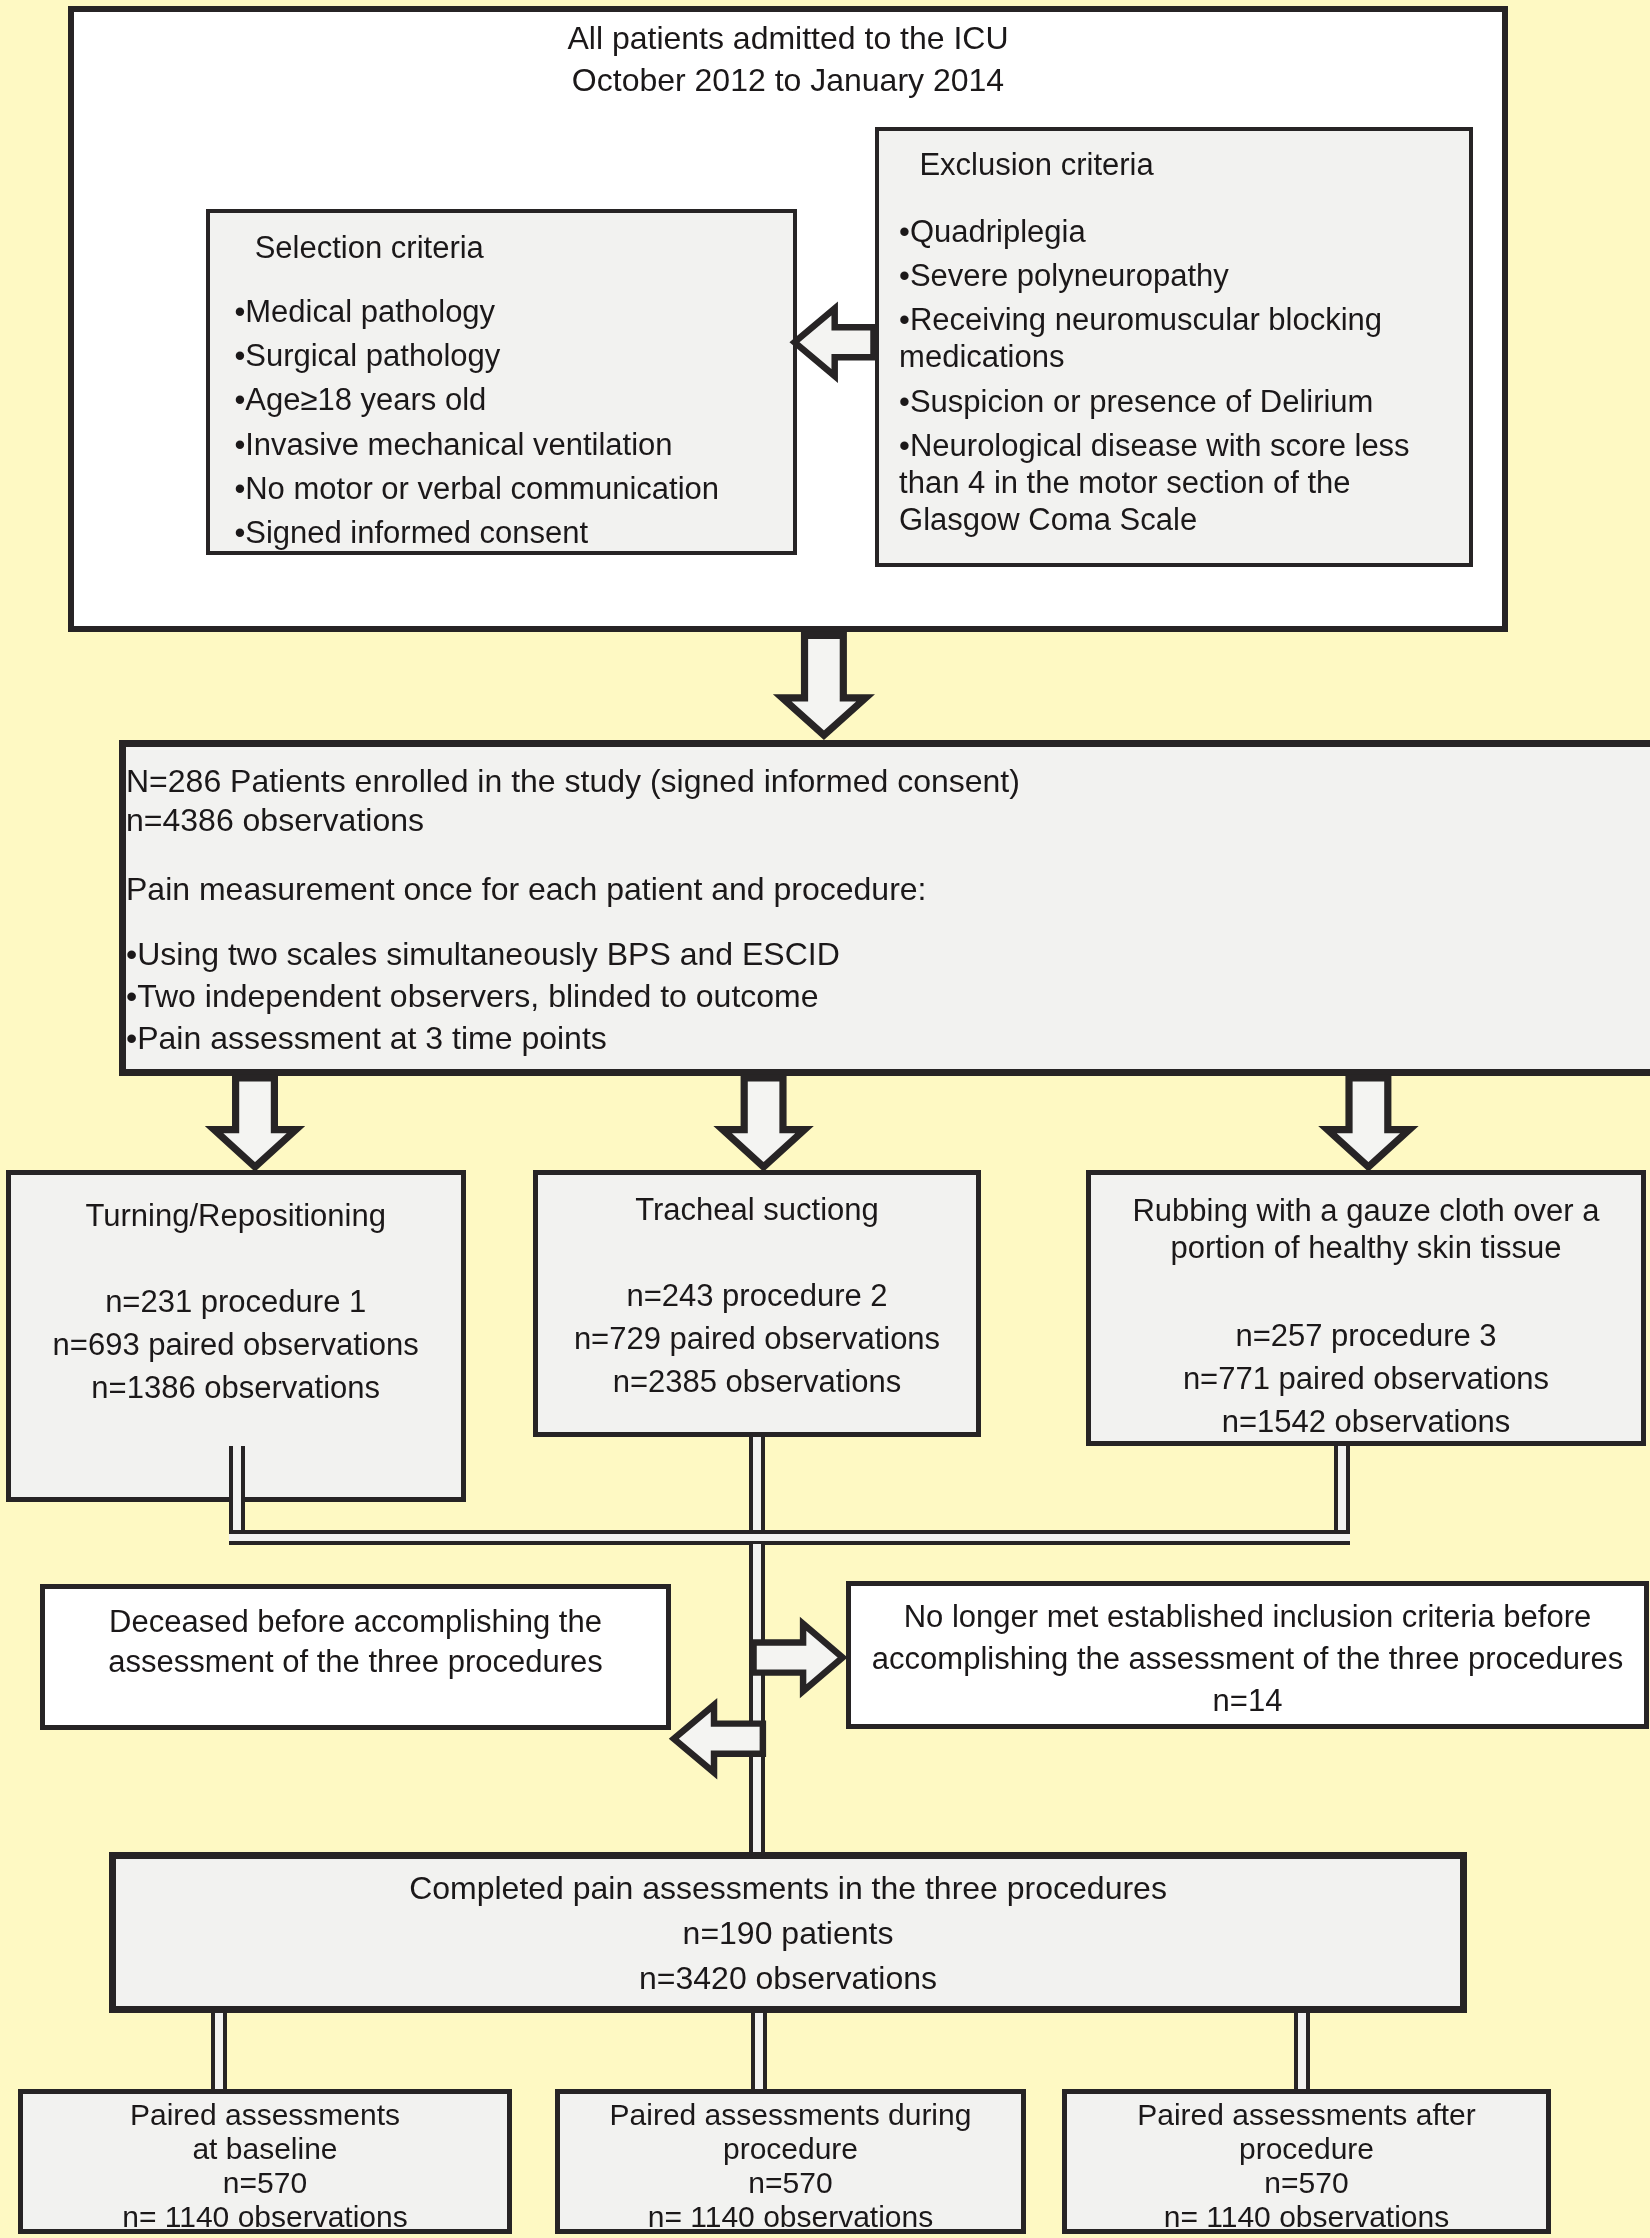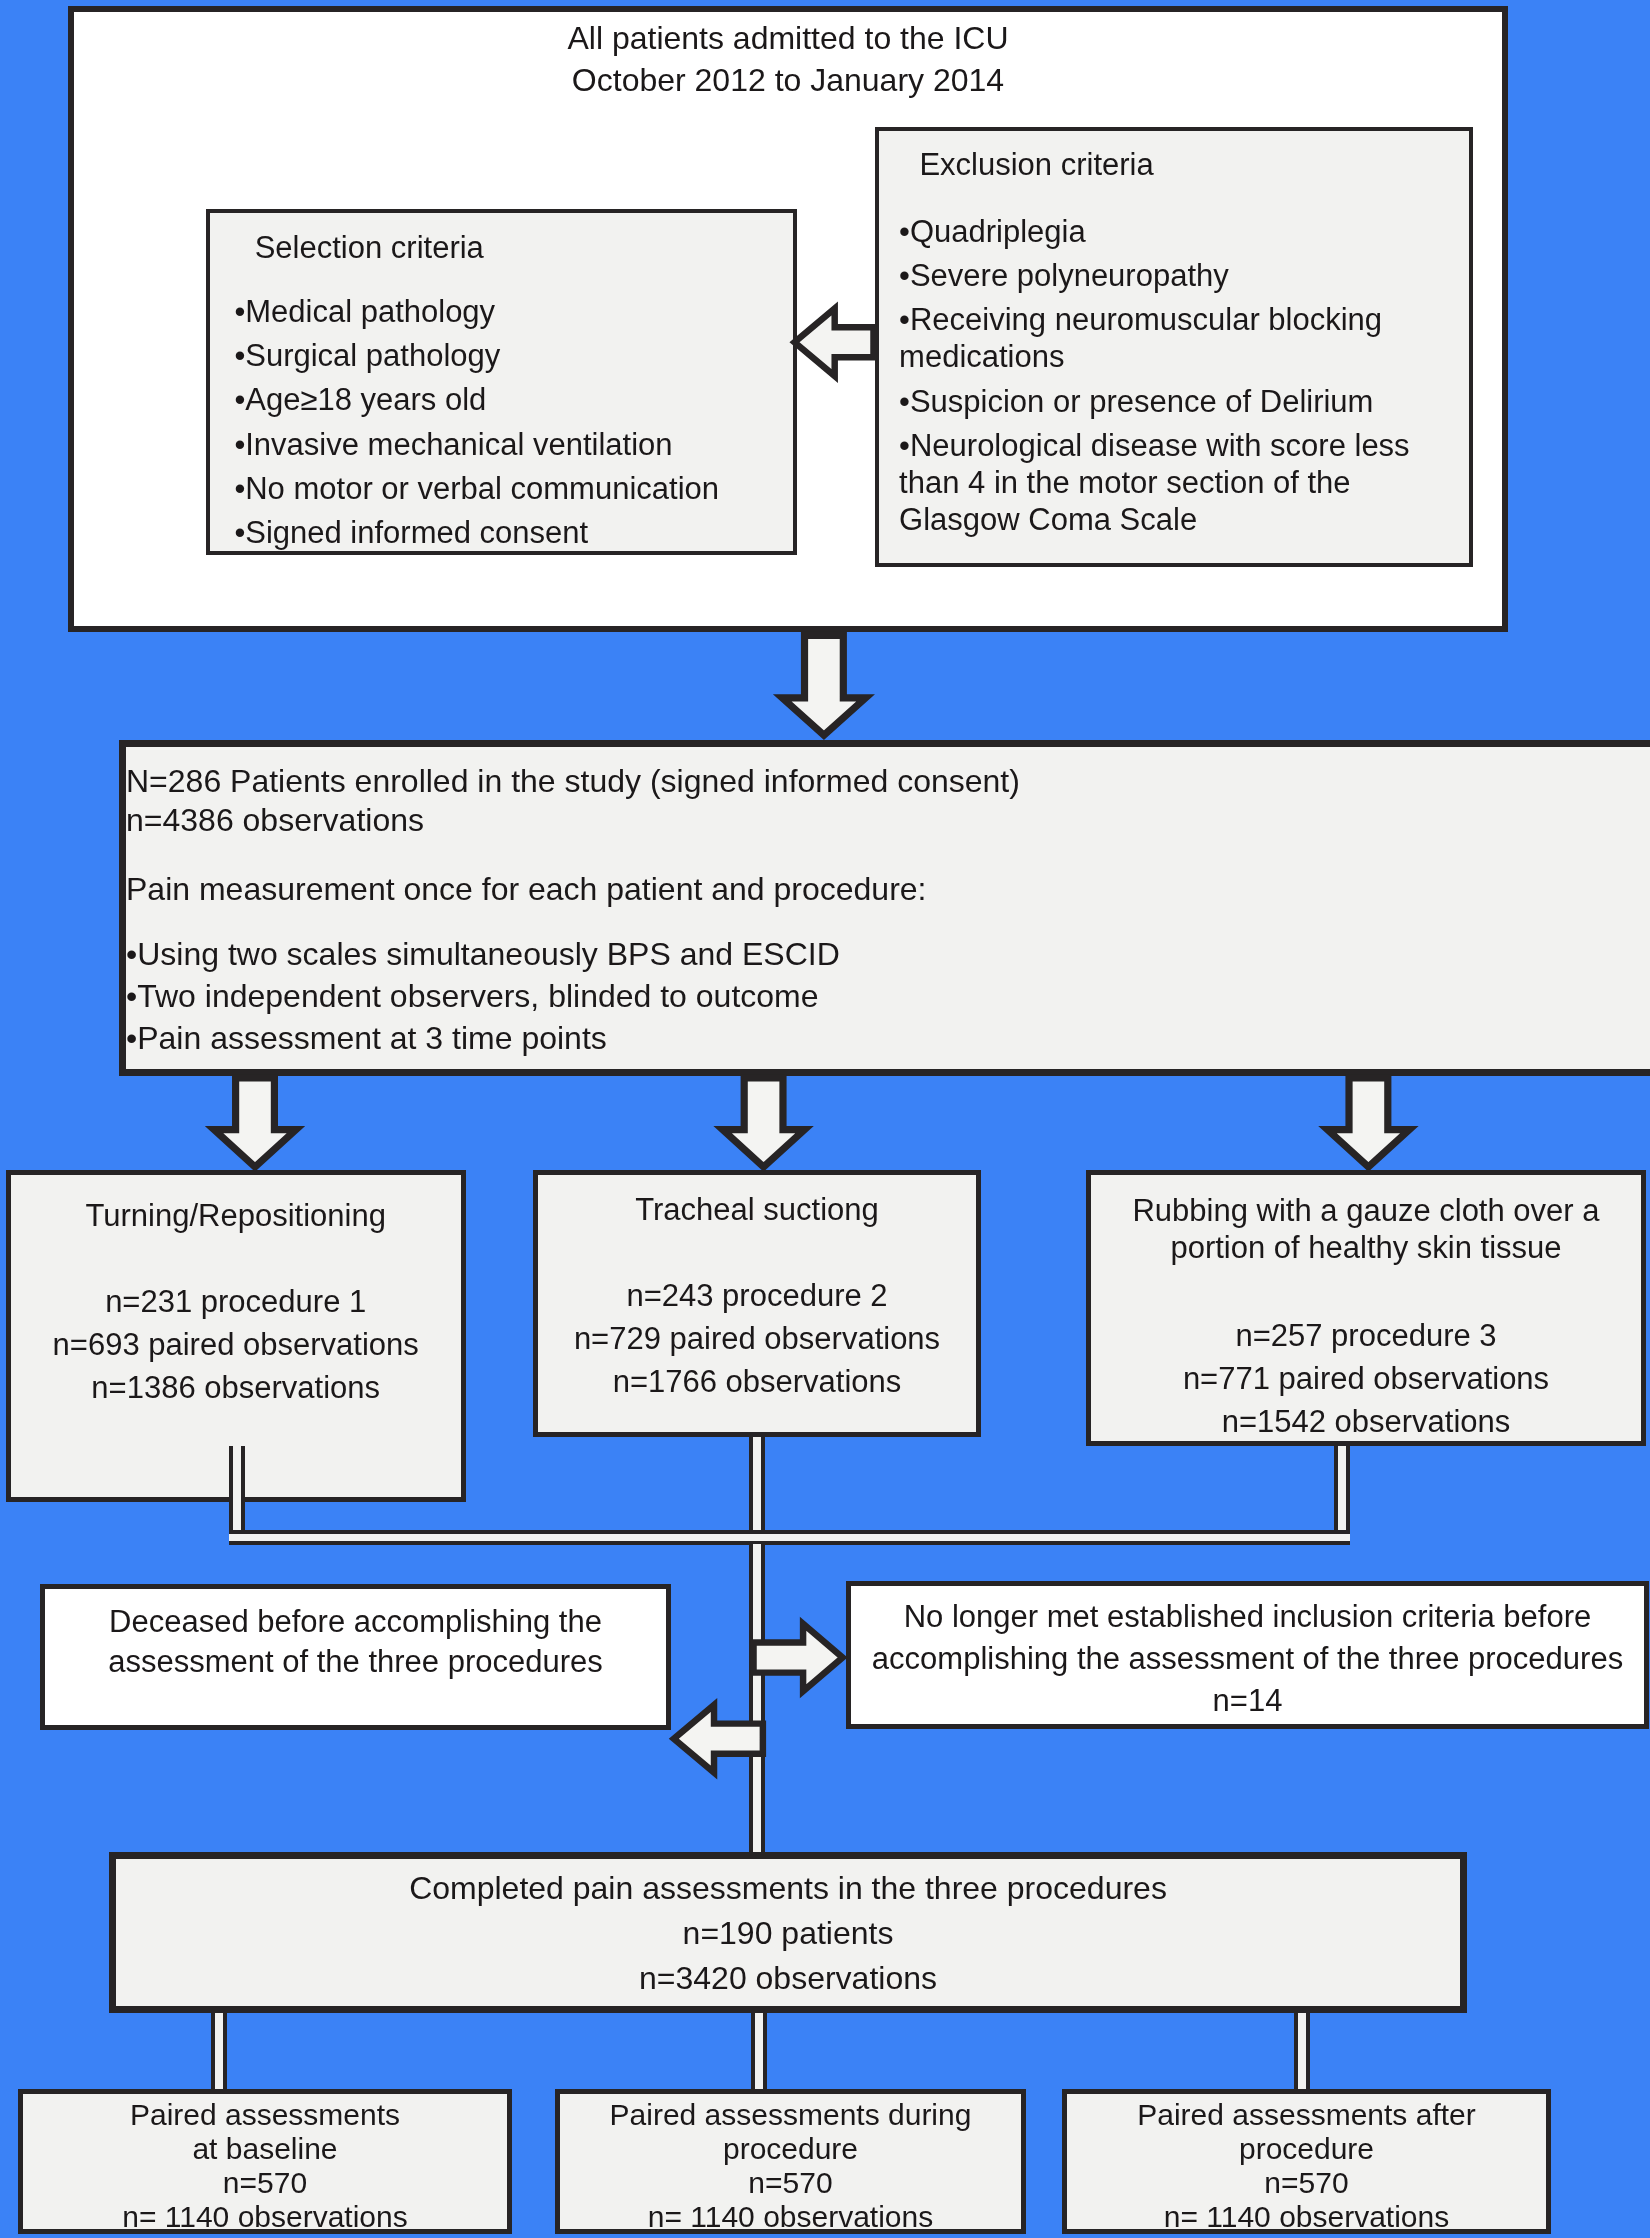--- a/index.html
+++ b/index.html
@@ -1,16 +1,16 @@
 <!DOCTYPE html>
 <html style="font-size:11.5px"><head>
 <meta charset="utf-8">
 <style>
   html,body{margin:0;padding:0;background:#ffffff;}
-  .canvas{position:relative;width:1650px;height:2239px;background:#3b82f6;
+  .canvas{position:relative;width:1650px;height:2239px;background:#fef9c3;
           font-family:"Liberation Sans",sans-serif;color:#1b1819;overflow:hidden;}
   .abs{position:absolute;box-sizing:border-box;}
   .box{position:absolute;box-sizing:border-box;border-style:solid;border-color:#272425;}
   .fill-gray{background:#f2f2f0;}
   .fill-white{background:#ffffff;}
   .center{text-align:center;}
 
   
   #outerBox{left:68px;top:5.7px;width:1440px;height:626px;border-width:6.5px;background:#ffffff;}
   #topTitle{left:68px;top:17px;width:1440px;font-size:32px;line-height:42px;text-align:center;}
@@ -118,21 +118,21 @@
       <div>n=231 procedure 1</div>
       <div>n=693 paired observations</div>
       <div>n=1386 observations</div>
     </div>
   </div>
   <div class="box fill-gray procBox" id="proc2">
     <div class="proc-title">Tracheal suctiong</div>
     <div class="proc-lines">
       <div>n=243 procedure 2</div>
       <div>n=729 paired observations</div>
-      <div>n=1766 observations</div>
+      <div>n=2385 observations</div>
     </div>
   </div>
   <div class="box fill-gray procBox" id="proc3">
     <div class="proc-title tight">Rubbing with a gauze cloth over a portion of healthy skin tissue</div>
     <div class="proc-lines">
       <div>n=257 procedure 3</div>
       <div>n=771 paired observations</div>
       <div>n=1542 observations</div>
     </div>
   </div>

